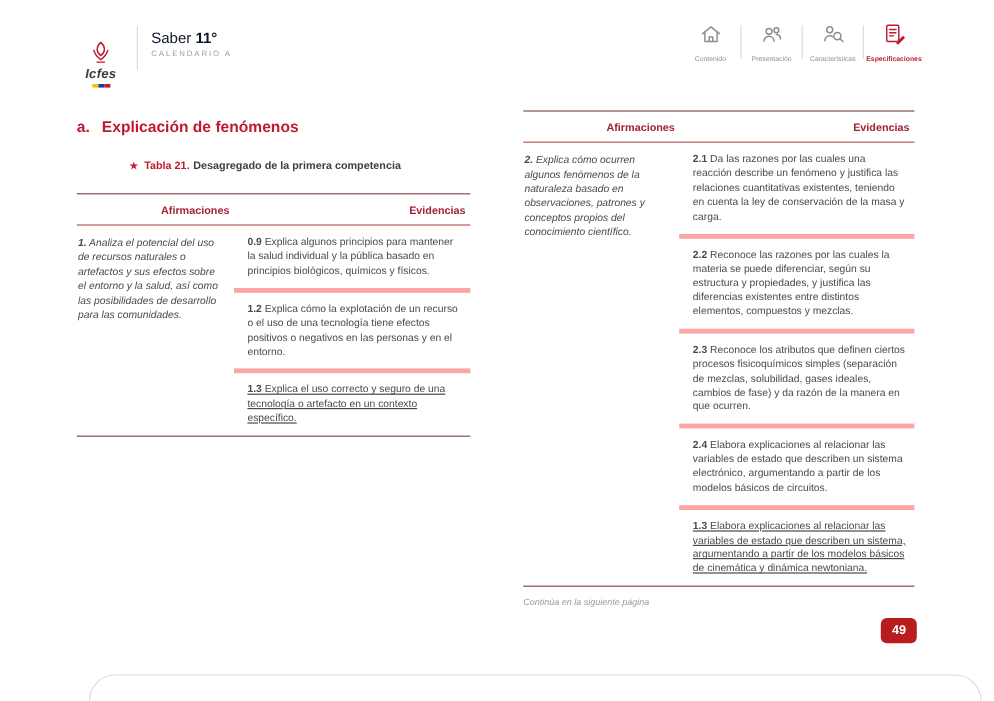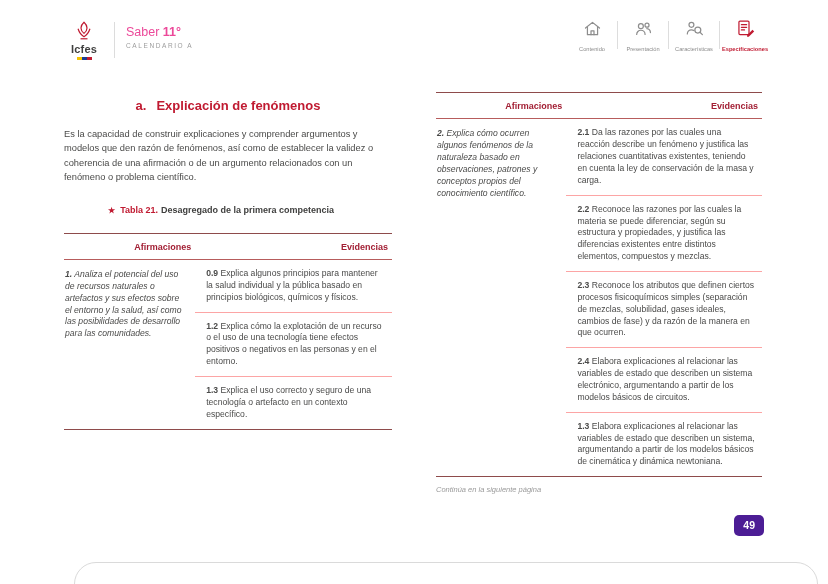--- a/index.html
+++ b/index.html
@@ -2,63 +2,63 @@
 <html><head>
 <meta charset="utf-8">
 <style>
   * { margin:0; padding:0; box-sizing:border-box; }
   html,body { background:#ffffff; }
   body { font-family:"Liberation Sans", sans-serif; }
   .page { position:relative; width:828px; height:584px; background:#fff; overflow:hidden; color:#4a4a49; }
 
   
   .hdr { position:absolute; top:16px; left:62px; right:58px; height:54px; }
-  .logo { position:absolute; left:0; top:4px; width:44px; text-align:center; }
+  .logo { position:absolute; left:0; top:17px; width:44px; text-align:center;font-style:italic; }
   .logo svg { display:block; margin:0 auto; }
   .logo-text { font-weight:bold; font-size:11px; color:#3f3f3e; margin-top:1px; letter-spacing:0.2px; }
   .flagbar { width:15px; height:2.5px; margin:2px auto 0; display:flex; }
   .flagbar span { flex:1; }
   .hdr-sep { position:absolute; left:52px; top:6px; width:1px; height:36px; background:#dcdcdc; }
   .titleblk { position:absolute; left:64px; top:9px; }
-  .title { font-size:12.5px; color:#ec4899; }
+  .title { font-size:12.5px; color:#0f172a; }
   .subtitle { font-size:6.5px; letter-spacing:1.6px; color:#9c9c9c; margin-top:3px; }
 
   .nav { position:absolute; right:0; top:2px; display:flex; align-items:flex-start; }
   .nav-item { width:50px; display:flex; flex-direction:column; align-items:center; color:#8d8d8d; cursor:pointer; }
   .nav-item svg { width:21px; height:21px; }
   .nav-label { font-size:5.7px; margin-top:3px; color:#8d8d8d; white-space:nowrap; }
   .nav-item.active { color:#C01A31; }
   .nav-item.active .nav-label { color:#C01A31; font-weight:bold; }
   .nav-sep { width:1px; height:28px; background:#ddd; margin-top:3px; }
 
   
   .col-left  { position:absolute; left:64px;  top:98px; width:328px; }
   .col-right { position:absolute; left:436px; top:92px; width:326px; }
 
-  .sec { color:#C01A31; font-size:13px; font-weight:bold;text-align:center; }
+  .sec { color:#C01A31; font-size:13px; font-weight:bold; }
   .sec .sec-letter { margin-right:10px; }
   .intro { margin-top:14px; font-size:9.3px; line-height:1.55; color:#4a4a49; }
   .caption { margin-top:20px; margin-left:44px; font-size:9px; font-weight:bold; color:#3f3f3e; }
   .caption .star { color:#C01A31; font-size:8px; margin-right:5px; }
   .caption .red { color:#C01A31; margin-right:3px; }
 
   
   .dtable { margin-top:18px; border-top:1.3px solid #8e4b4b; border-bottom:1.3px solid #8e4b4b; font-size:8.6px; line-height:1.38; color:#4a4a49; }
   .thead { display:grid; grid-template-columns:40% 60%; border-bottom:1.2px solid #b75c5c; }
   .th { text-align:right; font-weight:bold; color:#A32035; padding:7px 4px 6px; font-size:9px; }
   .tbody { display:grid; grid-template-columns:40% 60%; }
   .aff { padding:9px 12px 9px 1px;font-style:italic; }
-  .ev { padding:8px 6px 8px 11px; border-bottom:1px solid #fca5a5; }
-  .ev:last-child { border-bottom:none; }
+  .ev { padding:8px 6px 8px 11px; border-bottom:4px solid #fca5a5; }
+  .ev:last-child { border-bottom:none;text-decoration:underline; }
   .num { font-weight:bold; }
 
   .continua { margin-top:8px; text-align:left; font-size:7.5px; font-style:italic; color:#9a9a9a; }
 
   
-  .page-badge { position:absolute; right:64px; top:515px; background:#4c1d95; color:#fff; font-weight:bold; font-size:10.5px; padding:4px 9px 4.5px; border-radius:5px; }
+  .page-badge { position:absolute; right:64px; top:515px; background:#b91c1c; color:#fff; font-weight:bold; font-size:10.5px; padding:4px 9px 4.5px; border-radius:5px; }
   .frame { position:absolute; left:74px; top:562px; width:744px; height:90px; border:1.5px solid #dadada; border-radius:22px; background:transparent; }
 </style>
 </head>
 <body>
 
 <div class="page">
 
   <div class="hdr">
 
     <div class="logo">
@@ -135,21 +135,20 @@
         <span class="nav-label">Especificaciones</span>
       </div>
 
     </nav>
   </div>
 
   <section class="col-left">
 
     <h2 class="sec"><span class="sec-letter">a.</span><span>Explicación de fenómenos</span></h2>
 
-    <p class="intro">Es la capacidad de construir explicaciones y comprender argumentos y modelos que den razón de fenómenos, así como de establecer la validez o coherencia de una afirmación o de un argumento relacionados con un fenómeno o problema científico.</p>
 
     <p class="caption"><span class="star">★</span><span class="red">Tabla 21.</span><span>Desagregado de la primera competencia</span></p>
 
     <div class="dtable">
       <div class="thead">
         <div class="th">Afirmaciones</div>
         <div class="th">Evidencias</div>
       </div>
       <div class="tbody">
         <div class="aff">

